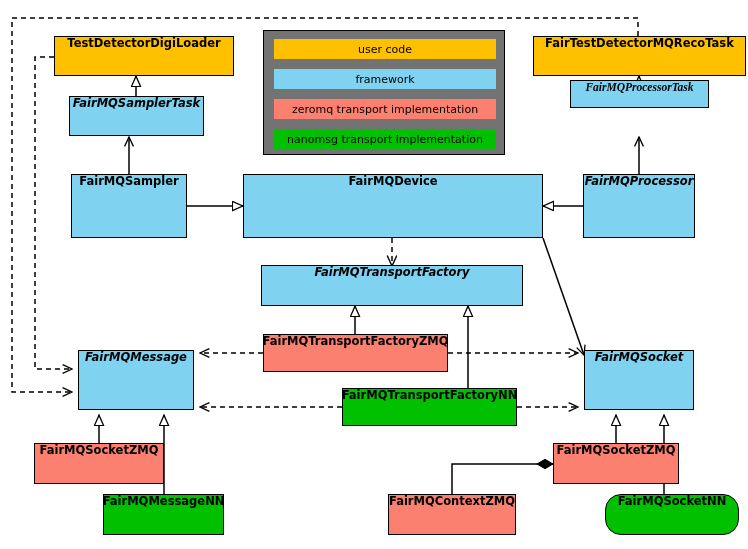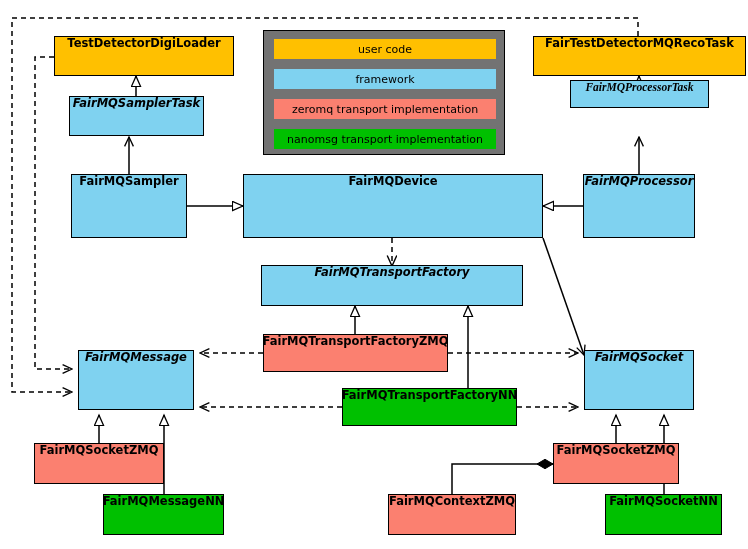--- a/index.html
+++ b/index.html
@@ -154,17 +154,17 @@
   </div>
 
   <div class="node c-zmq" style="left:388px;top:494px;width:128px;height:41px;">
     <span class="bold">FairMQContextZMQ</span>
   </div>
 
   <div class="node c-zmq" style="left:553px;top:443px;width:126px;height:41px;">
     <span class="bold">FairMQSocketZMQ</span>
   </div>
 
-  <div class="node c-nn" style="left:605px;top:494px;width:117px;height:41px;">
+  <div class="node c-nn" style="left:605px;top:494px;width:134px;height:41px;border-radius:16px;">
     <span class="bold">FairMQSocketNN</span>
   </div>
 
 </div>
 
 </body></html>

